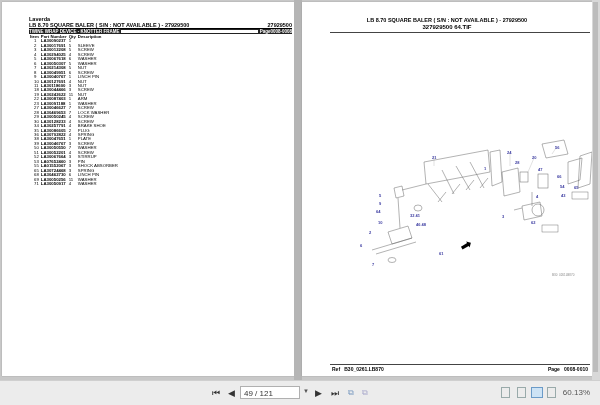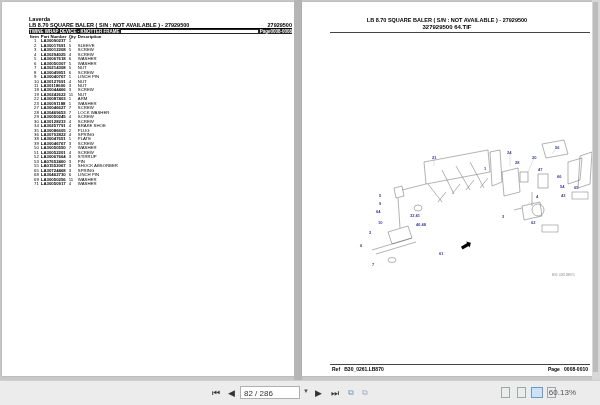--- a/index.html
+++ b/index.html
@@ -29,21 +29,21 @@
   .rp-foot { position:absolute; left:30px; top:364px; width:256px; font-size:5px; font-weight:bold; display:flex; justify-content:space-between; }
   .diagram { position:absolute; left:40px; top:130px; width:250px; height:150px; }
   .callout { position:absolute; font-size:4px; color:#3a3aa0; font-weight:bold; }
   .arrow-glyph { position:absolute; left:158px; top:235px; font-size:14px; color:#000; transform:rotate(-30deg); }
   .tiny-ref { position:absolute; left:250px; top:271px; font-size:3px; color:#888; }
 
   .toolbar { position:absolute; left:0; top:380px; width:600px; height:25px; background:#ececec; border-top:1px solid #cfcfcf; }
   .tb-btn { position:absolute; top:7px; font-size:9px; color:#333; cursor:pointer; }
   .page-input { position:absolute; left:240px; top:5px; width:60px; height:13px; background:#fff; border:1px solid #b0b0b0; font-size:8px; line-height:13px; padding-left:3px; box-sizing:border-box; color:#333; }
   .page-drop { position:absolute; left:303px; top:7px; font-size:6px; color:#555; }
-  .zoom-label { position:absolute; right:24px; top:7px; font-size:8px; color:#555; }
+  .zoom-label { position:absolute; right:10px; top:7px; font-size:8px; color:#555; }
   .view-btn { position:absolute; top:6px; width:9px; height:11px; border:1px solid #9aa; box-sizing:border-box; }
   .view-btn.active { background:#cde3f5; border-color:#6b9bc8; }
 </style>
 </head>
 <body>
 
 <div class="viewer">
   <div class="page page-left">
     <div class="lp-brand">Laverda</div>
     <div class="lp-title">
@@ -349,21 +349,21 @@
   </div>
 
   <div class="vscroll">
       <div class="thumb"></div>
     </div>
 </div>
 
 <div class="toolbar">
   <span class="tb-btn" style="left:212px">⏮</span>
   <span class="tb-btn" style="left:228px">◀</span>
-  <div class="page-input">82 / 286</div>
+  <div class="page-input">49 / 121</div>
   <span class="page-drop">▼</span>
   <span class="tb-btn" style="left:315px">▶</span>
   <span class="tb-btn" style="left:331px">⏭</span>
   <span class="tb-btn" style="left:348px;font-size:8px;color:#7a9ac0">⧉</span>
   <span class="tb-btn" style="left:362px;font-size:8px;color:#aac">⧉</span>
   <span class="view-btn" style="left:501px"></span>
   <span class="view-btn" style="left:517px"></span>
   <span class="view-btn active" style="left:531px;width:12px"></span>
   <span class="view-btn" style="left:547px"></span>
   <span class="zoom-label">60.13%</span>

